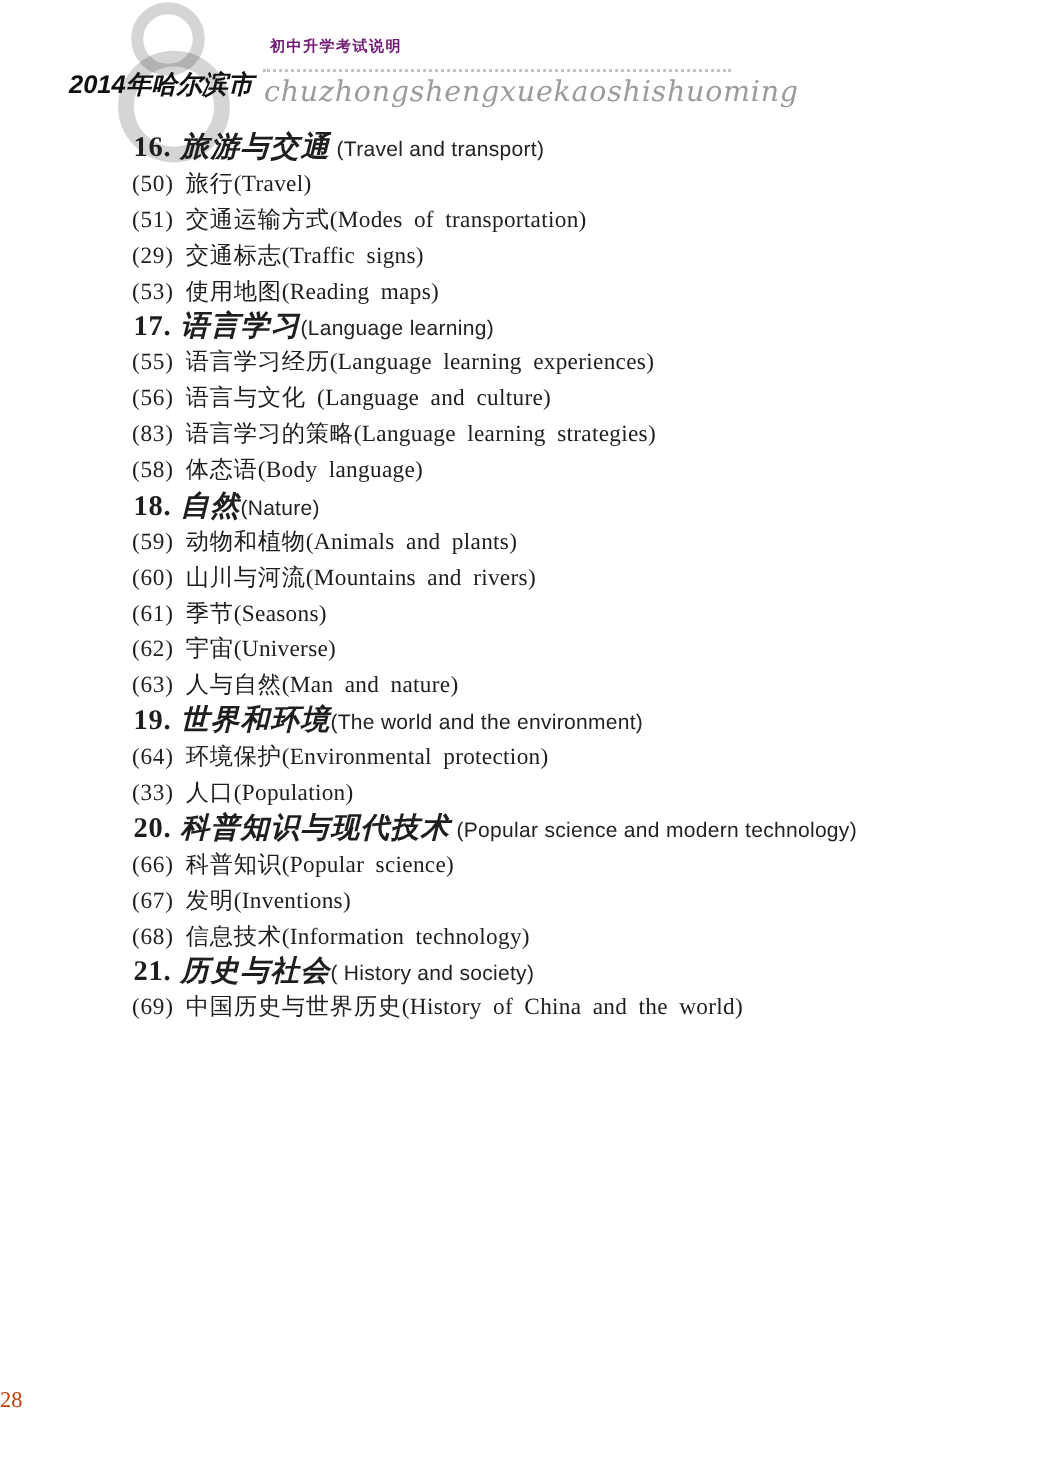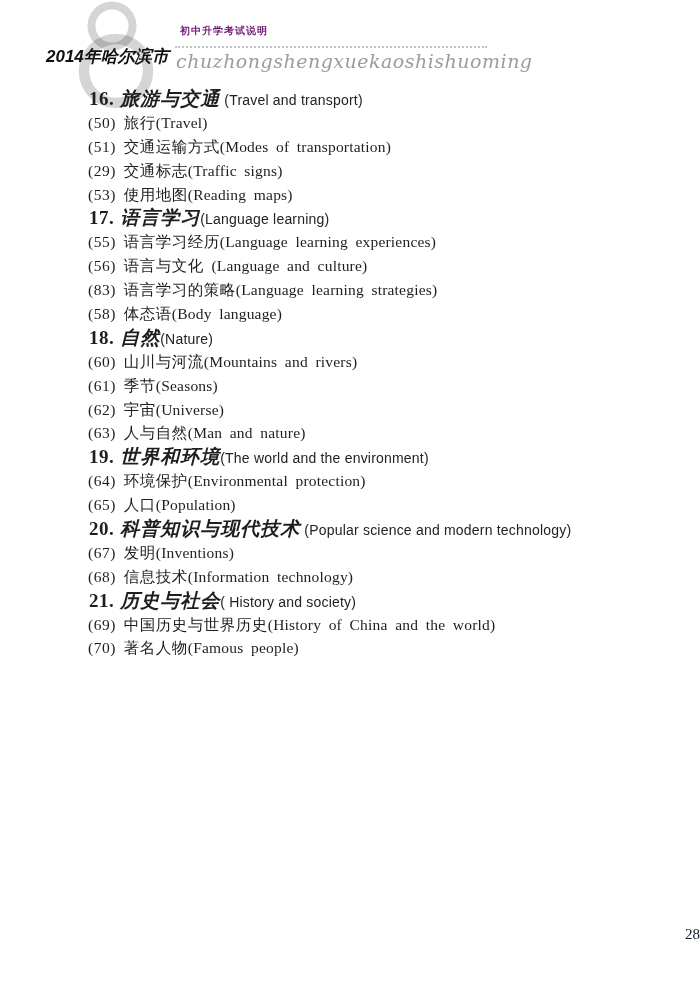--- a/index.html
+++ b/index.html
@@ -52,21 +52,21 @@
     font-size:14px;font-weight:normal;color:#222;
     letter-spacing:0.2px;
   }
   .item{padding-left:88px;font-size:15.5px;}
   .item .num{letter-spacing:0.5px;margin-right:8px;margin-top:36px;}
   .item .zh{letter-spacing:0.5px;}
   .item .en{word-spacing:3.5px;letter-spacing:0.2px;}
   
   .page-num{
     position:absolute;left:0;top:926px;width:700px;
-    text-align:right;font-size:15px;color:#0f172a;
+    text-align:left;font-size:15px;color:#c2410c;
   }
 </style>
 </head>
 <body>
 
 <div class="page">
 
   <div>
     <svg class="logo-svg" width="135" height="122" viewBox="0 0 135 122">
       <circle cx="47" cy="26" r="20.5" fill="none" stroke="#d5d5d5" stroke-width="8" style="mix-blend-mode:multiply"></circle>
@@ -83,30 +83,31 @@
       <div class="line item"><span class="num">(50)</span><span class="zh">旅行</span><span class="en">(Travel)</span></div>
       <div class="line item"><span class="num">(51)</span><span class="zh">交通运输方式</span><span class="en">(Modes of transportation)</span></div>
       <div class="line item"><span class="num">(29)</span><span class="zh">交通标志</span><span class="en">(Traffic signs)</span></div>
       <div class="line item"><span class="num">(53)</span><span class="zh">使用地图</span><span class="en">(Reading maps)</span></div>
       <div class="line sec"><span class="num">17.</span><span class="zh">语言学习</span><span class="en">(Language learning)</span></div>
       <div class="line item"><span class="num">(55)</span><span class="zh">语言学习经历</span><span class="en">(Language learning experiences)</span></div>
       <div class="line item"><span class="num">(56)</span><span class="zh">语言与文化</span><span class="en"> (Language and culture)</span></div>
       <div class="line item"><span class="num">(83)</span><span class="zh">语言学习的策略</span><span class="en">(Language learning strategies)</span></div>
       <div class="line item"><span class="num">(58)</span><span class="zh">体态语</span><span class="en">(Body language)</span></div>
       <div class="line sec"><span class="num">18.</span><span class="zh">自然</span><span class="en">(Nature)</span></div>
+      <div class="line item"><span class="num">(59)</span><span class="zh">动物和植物</span><span class="en">(Animals and plants)</span></div>
       <div class="line item"><span class="num">(60)</span><span class="zh">山川与河流</span><span class="en">(Mountains and rivers)</span></div>
       <div class="line item"><span class="num">(61)</span><span class="zh">季节</span><span class="en">(Seasons)</span></div>
       <div class="line item"><span class="num">(62)</span><span class="zh">宇宙</span><span class="en">(Universe)</span></div>
       <div class="line item"><span class="num">(63)</span><span class="zh">人与自然</span><span class="en">(Man and nature)</span></div>
       <div class="line sec"><span class="num">19.</span><span class="zh">世界和环境</span><span class="en">(The world and the environment)</span></div>
       <div class="line item"><span class="num">(64)</span><span class="zh">环境保护</span><span class="en">(Environmental protection)</span></div>
-      <div class="line item"><span class="num">(65)</span><span class="zh">人口</span><span class="en">(Population)</span></div>
+      <div class="line item"><span class="num">(33)</span><span class="zh">人口</span><span class="en">(Population)</span></div>
       <div class="line sec"><span class="num">20.</span><span class="zh">科普知识与现代技术</span><span class="en"> (Popular science and modern technology)</span></div>
+      <div class="line item"><span class="num">(66)</span><span class="zh">科普知识</span><span class="en">(Popular science)</span></div>
       <div class="line item"><span class="num">(67)</span><span class="zh">发明</span><span class="en">(Inventions)</span></div>
       <div class="line item"><span class="num">(68)</span><span class="zh">信息技术</span><span class="en">(Information technology)</span></div>
       <div class="line sec"><span class="num">21.</span><span class="zh">历史与社会</span><span class="en">( History and society)</span></div>
       <div class="line item"><span class="num">(69)</span><span class="zh">中国历史与世界历史</span><span class="en">(History of China and the world)</span></div>
-      <div class="line item"><span class="num">(70)</span><span class="zh">著名人物</span><span class="en">(Famous people)</span></div>
     </div>
 
   <div class="page-num">28</div>
 
 </div>
 
 </body></html>

